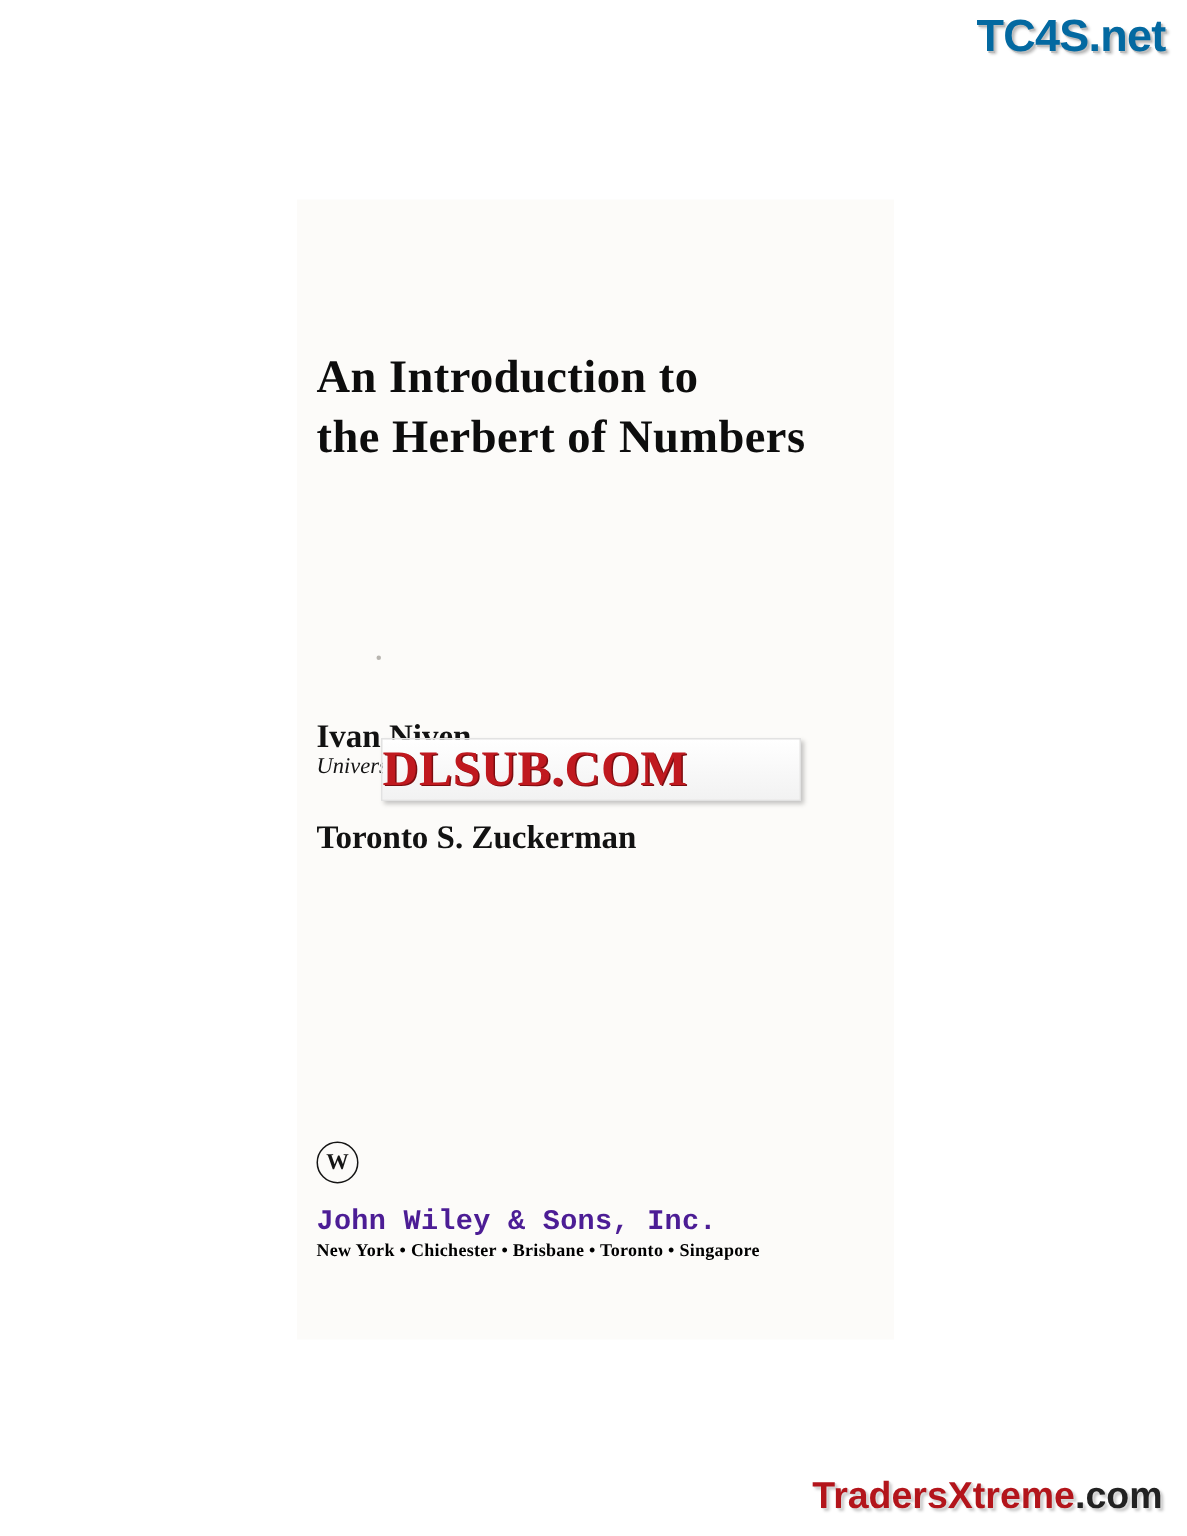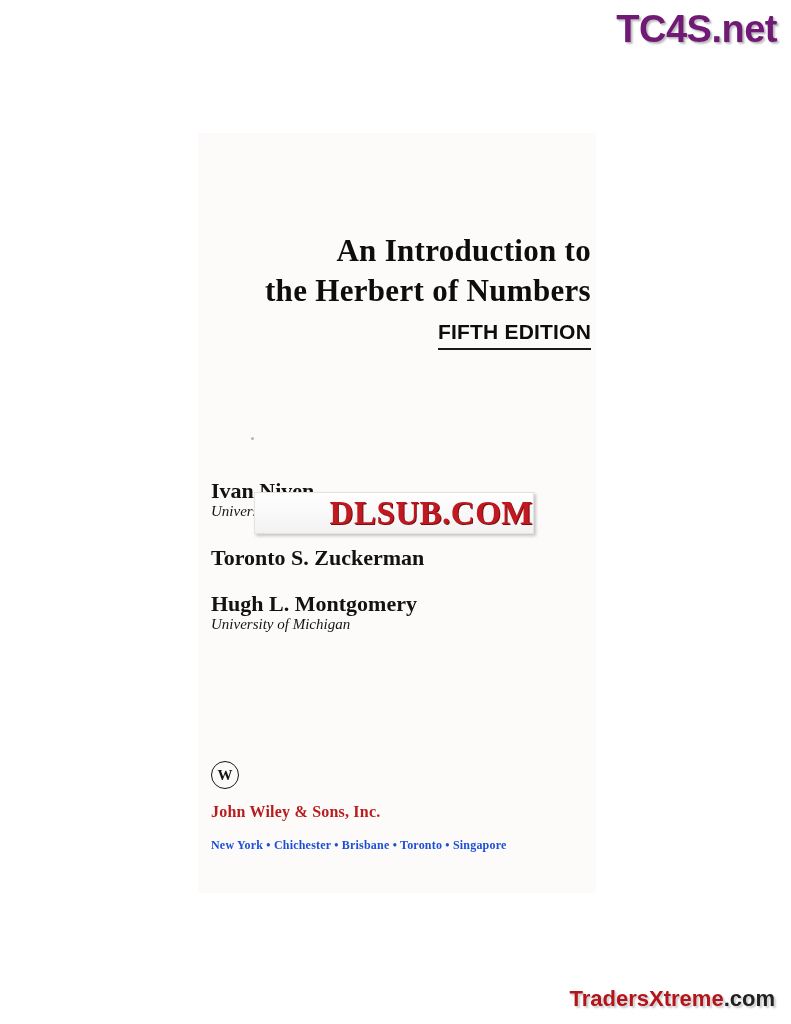--- a/index.html
+++ b/index.html
@@ -15,51 +15,51 @@
     overflow: hidden;
   }
 
   
   .wm-top {
     position: absolute;
     top: 8px;
     right: 14px;
     font-family: "Liberation Sans", sans-serif;
     font-weight: bold;
-    font-size: 38px;
-    color: #701a75;
+    font-size: 30px;
+    color: #0369a1;
     letter-spacing: -0.5px;
     text-shadow: 1px 1px 0 #bdbdbd, 2px 2px 2px rgba(0,0,0,0.25);
     white-space: nowrap;
   }
   .wm-bottom {
     position: absolute;
     bottom: 12px;
     right: 16px;
     font-family: "Liberation Sans", sans-serif;
     font-weight: bold;
-    font-size: 22px;
+    font-size: 25px;
     white-space: nowrap;
     text-shadow: 1px 1px 0 #d8d8d8, 2px 2px 2px rgba(0,0,0,0.22);
   }
   .wm-bottom .part-a { color: #b3151b; }
   .wm-bottom .part-b { color: #222222; }
 
   .wm-center {
     position: absolute;
     left: 254px;
     top: 492px;
     width: 278px;
     height: 40px;
     background: linear-gradient(#ffffff, #f2f2f2);
     border: 1px solid #e2e2e2;
     box-shadow: 2px 2px 3px rgba(0,0,0,0.22);
     display: flex;
     align-items: center;
-    justify-content: flex-end;
+    justify-content: flex-start;
   }
   .wm-center span {
     font-family: "Liberation Serif", serif;
     font-weight: bold;
     font-size: 33px;
     color: #c0191f;
     letter-spacing: 0.5px;
     text-shadow: 1px 1px 0 #7a0d10;
   }
 
@@ -71,21 +71,20 @@
     width: 398px;
     height: 760px;
     background: #fcfbf9;
   }
 
   .title-block {
     position: absolute;
     left: 13px;
     top: 98px;
     width: 380px;
-    text-align: right;
   }
   .title-line {
     font-family: "Liberation Serif", serif;
     font-weight: bold;
     font-size: 31px;
     color: #0d0d0d;
     line-height: 40px;
     letter-spacing: 0.3px;
     white-space: nowrap;
   }
@@ -148,62 +147,57 @@
     align-items: center;
     justify-content: center;
     font-family: "Liberation Serif", serif;
     font-weight: bold;
     font-size: 15px;
     color: #151515;
     line-height: 1;
     margin-bottom: 14px;
   }
   .pub-name {
-    font-family: Liberation Serif, serif;
-    font-weight: bold;
-    font-size: 16px;
-    color: #b91c1c;
+    font-family: Liberation Mono, monospace;
+    font-weight: bold;
+    font-size: 19px;
+    color: #4c1d95;
     letter-spacing: 0.2px;
   }
   .pub-cities {
-    margin-top: 17px;
+    margin-top: 1px;
     font-family: "Liberation Serif", serif;
     font-weight: bold;
     font-size: 12px;
-    color: #1d4ed8;
+    color: #000000;
     letter-spacing: 0.2px;
   }
 </style>
 </head>
 <body>
 
 <div class="wm-top">TC4S.net</div>
 
 <div class="page">
 
   <div class="title-block">
     <div class="title-line">An Introduction to</div>
     <div class="title-line">the Herbert of Numbers</div>
-    <div class="edition">FIFTH EDITION</div>
   </div>
 
   <div class="speck"></div>
 
   <div class="authors">
     <div class="author-group">
       <div class="author-name">Ivan Niven</div>
       <div class="author-affil">University of Oregon</div>
     </div>
     <div class="author-group">
       <div class="author-name">Toronto S. Zuckerman</div>
     </div>
-    <div class="author-group">
-      <div class="author-name">Hugh L. Montgomery</div>
-      <div class="author-affil">University of Michigan</div>
-    </div>
   </div>
 
   <div class="publisher">
     <div class="logo">W</div>
     <div class="pub-name">John Wiley &amp; Sons, Inc.</div>
     <div class="pub-cities">New York  •  Chichester  •  Brisbane  •  Toronto  •  Singapore</div>
   </div>
 
 </div>
 

